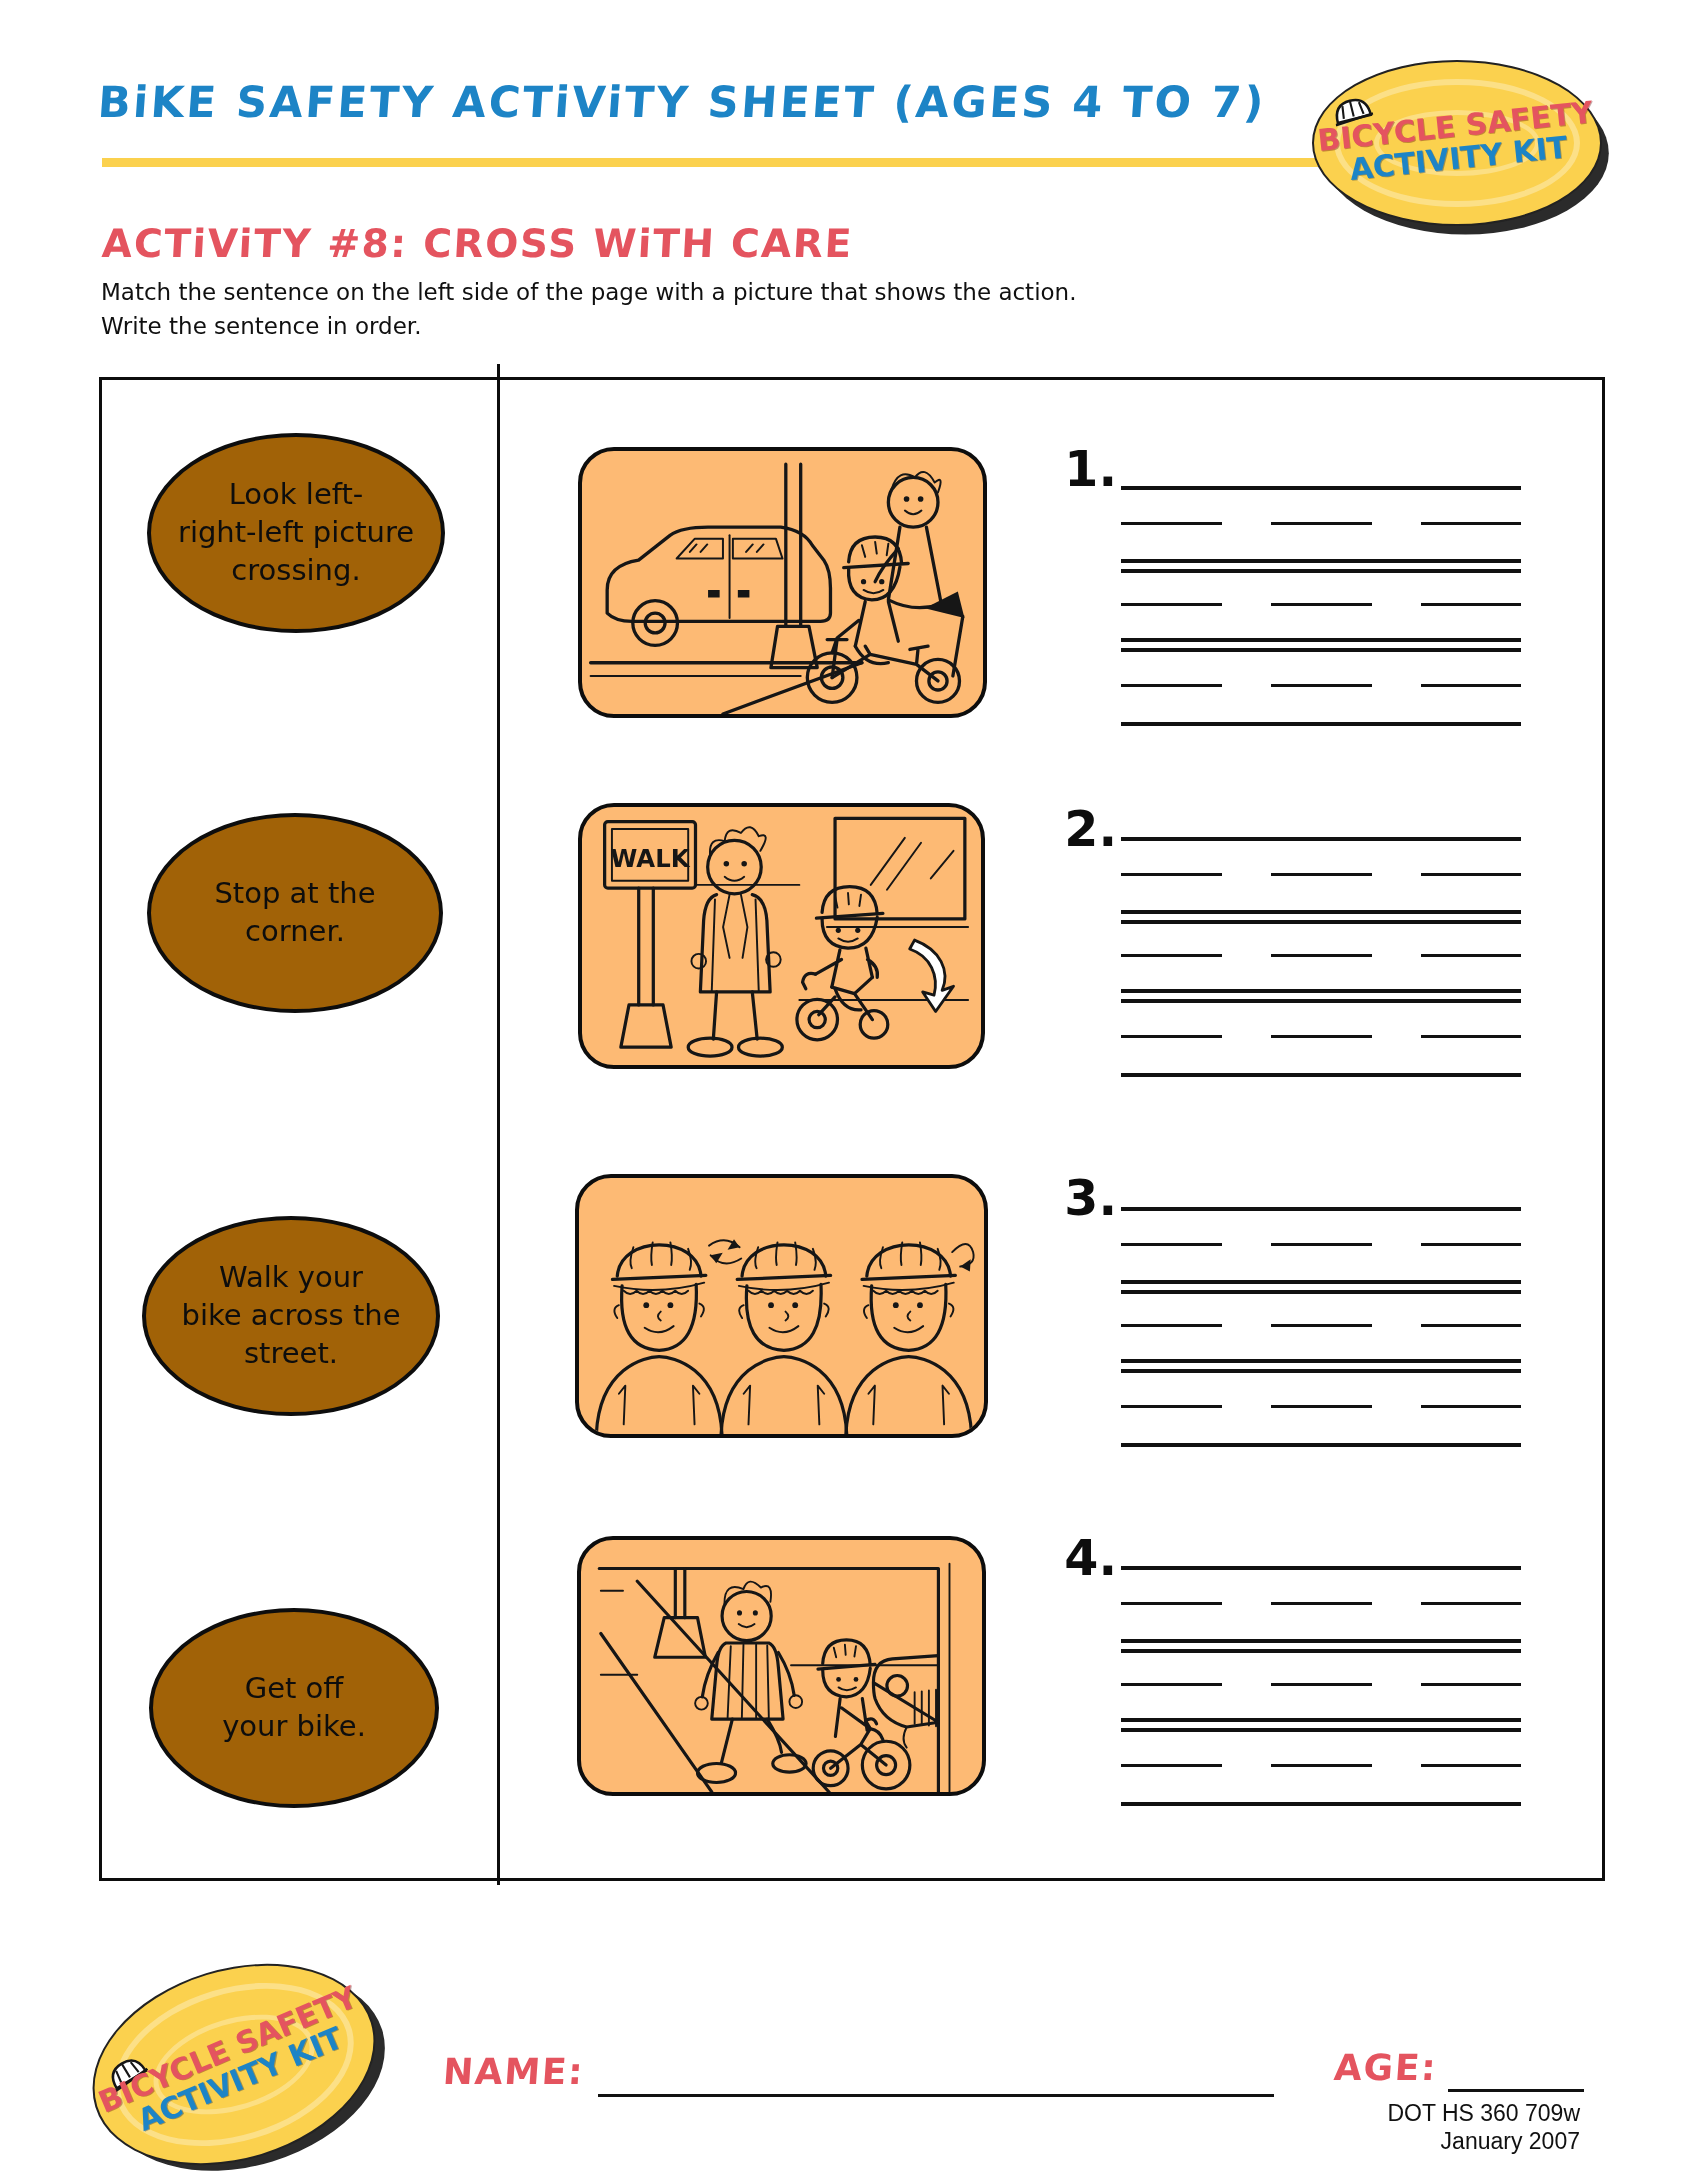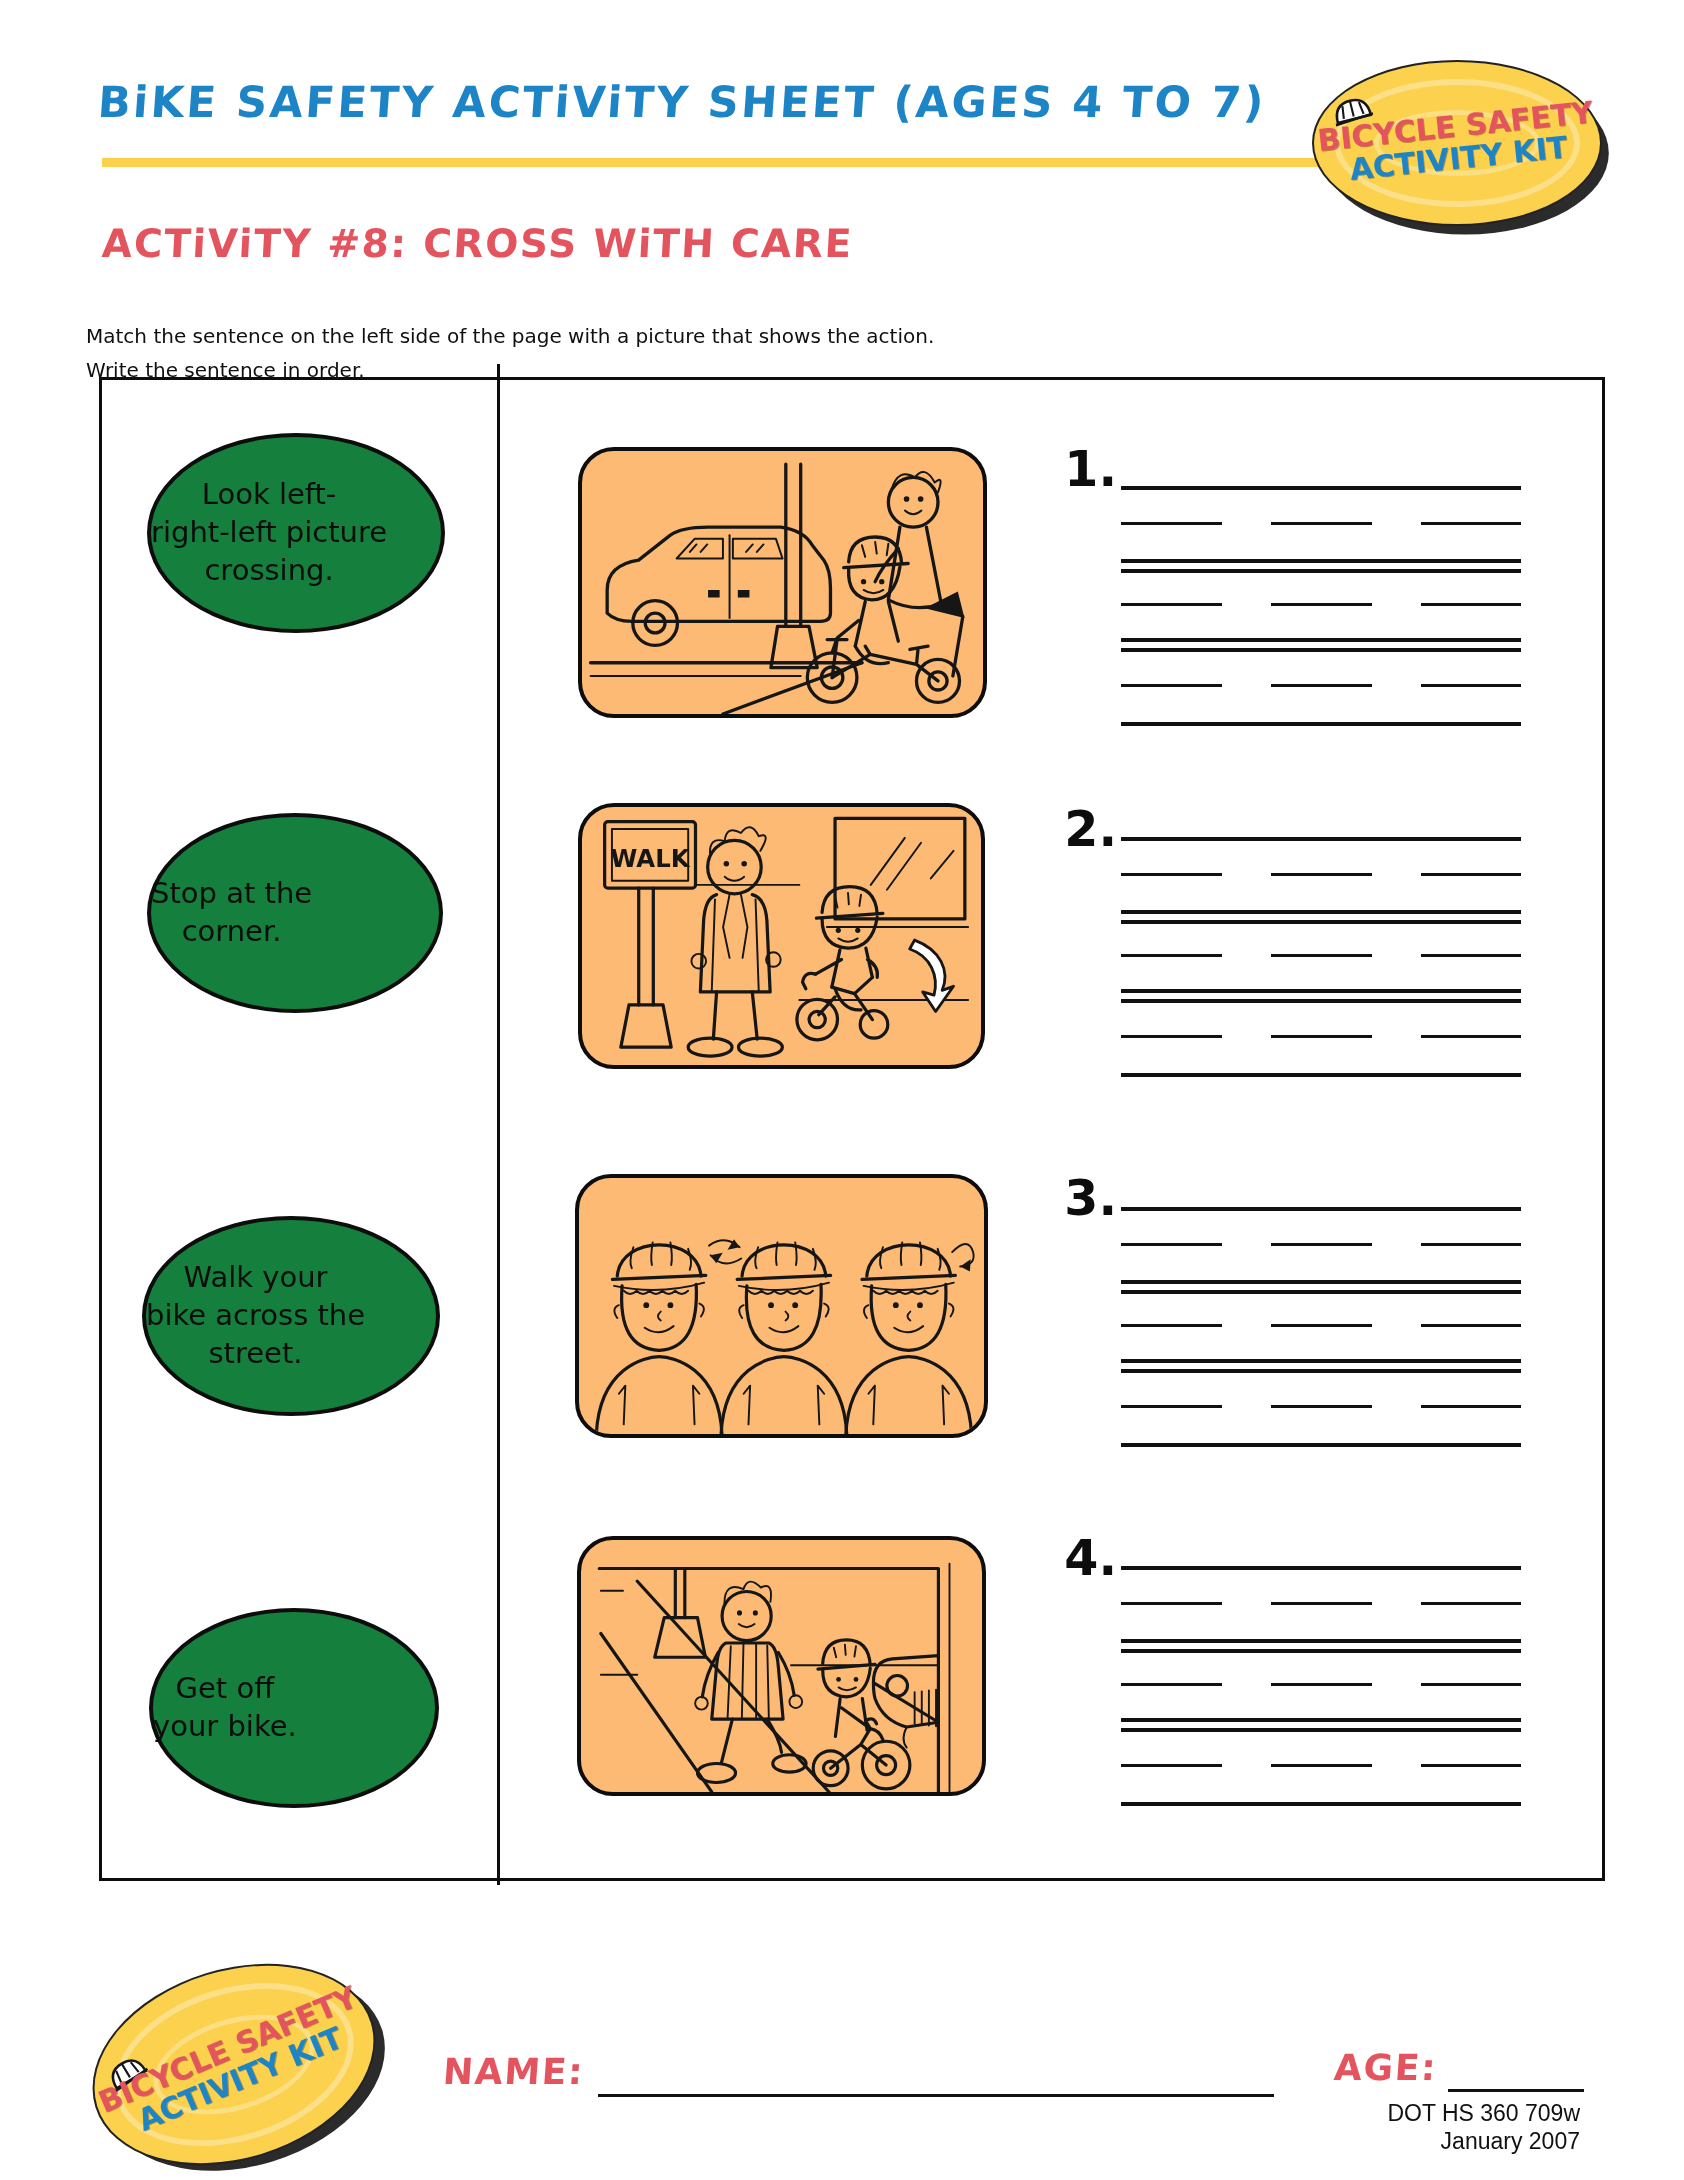--- a/index.html
+++ b/index.html
@@ -22,30 +22,30 @@
   .logo-text{left:0;right:0;top:50%;transform:translateY(-50%) rotate(-6deg);text-align:center;
     font-weight:800;line-height:1.08;}
   .logo-l1{font-size:30px;color:#e4545f;text-shadow:0.9px 0.9px 0 rgba(90,0,0,.35);letter-spacing:0px;}
   .logo-l2{font-size:30px;color:#1d84c6;text-shadow:0.9px 0.9px 0 rgba(0,30,70,.35);}
   .helmet{left:19px;top:34px;width:39px;height:31px;transform:rotate(-14deg);}
   .logo-bottom .helmet{top:55px;}
 
   
   .act-title{left:102px;top:221px;font-size:39px;font-weight:800;color:#e4545f;
     letter-spacing:1.7px;transform:skewX(-3deg);white-space:nowrap;}
-  .inst{left:86px;font-size:20px;color:#101010;white-space:nowrap;margin-top:45px;}
+  .inst{left:101px;font-size:23px;color:#101010;white-space:nowrap;}
   .inst1{top:279px;} .inst2{top:313px;}
 
   
   .bigbox{left:99px;top:377px;width:1506px;height:1504px;border:3.4px solid #0d0d0d;box-sizing:border-box;}
   .divider{left:497px;top:364px;width:3.4px;height:1521px;background:#0d0d0d;}
 
   
   .oval{border:4.3px solid #0d0d0d;border-radius:50%;display:flex;align-items:center;
-        background:#15803d;box-sizing:border-box;}
+        justify-content:center;background:#a16207;box-sizing:border-box;}
   .otext{text-align:center;font-size:29px;line-height:1.3;color:#0d0d0d;}
   .otext span{display:block;}
   .oval1{left:147px;top:433px;width:298px;height:200px;}
   .oval2{left:147px;top:813px;width:296px;height:200px;}
   .oval3{left:142px;top:1216px;width:298px;height:200px;}
   .oval4{left:149px;top:1608px;width:290px;height:200px;}
 
   
   .pic{border:4.3px solid #0d0d0d;border-radius:36px;background:#fdba74;box-sizing:border-box;overflow:hidden;}
   .pic1{left:578px;top:447px;width:409px;height:271px;}

